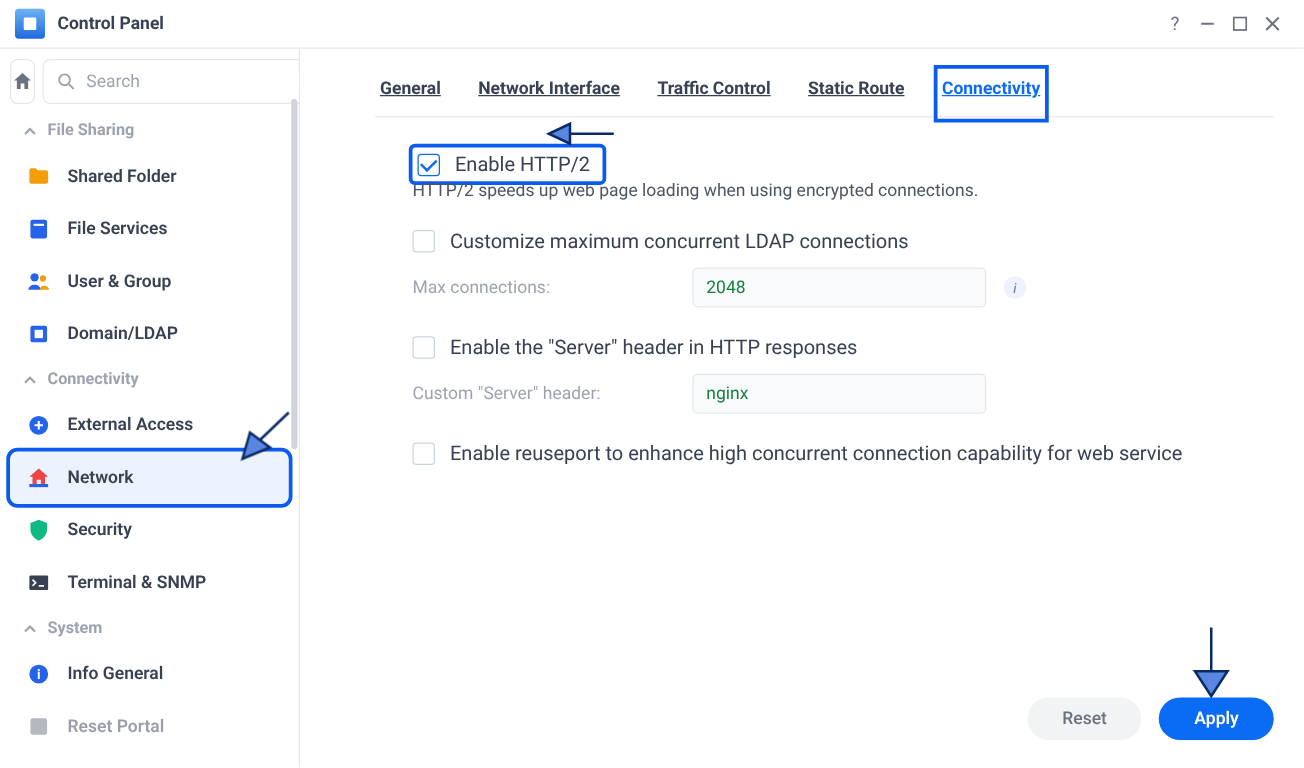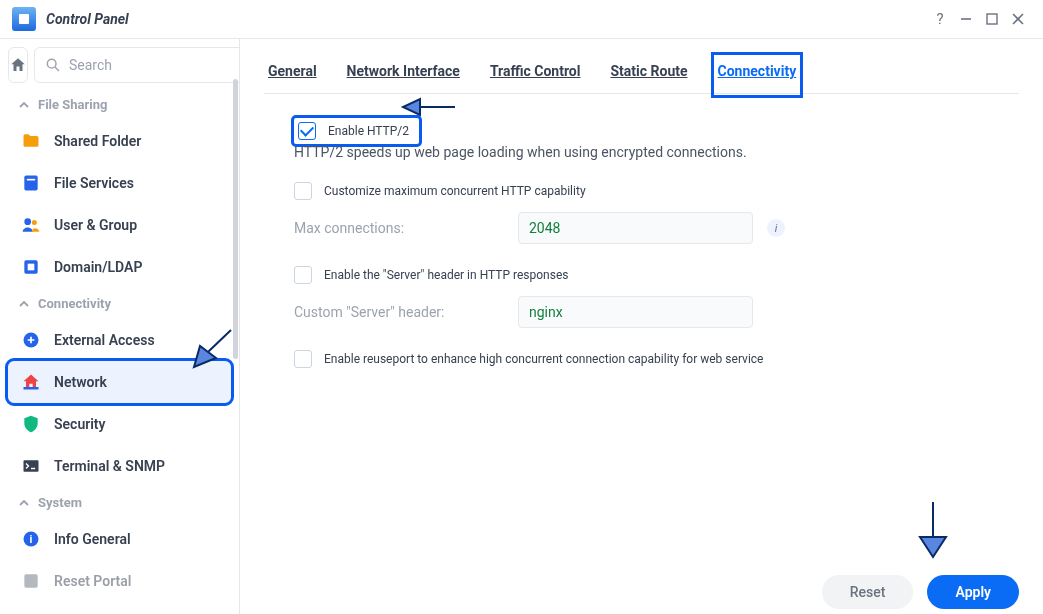--- a/index.html
+++ b/index.html
@@ -1,26 +1,26 @@
 <!DOCTYPE html>
 <html><head>
 <meta charset="utf-8">
 <style>
 * { margin: 0; padding: 0; box-sizing: border-box; font-family: -apple-system, BlinkMacSystemFont, "Segoe UI", Roboto, sans-serif; }
 body { width: 1043px; height: 614px; background: #fff; overflow: hidden; position: relative; }
 
 .titlebar { height: 39px; display: flex; align-items: center; padding: 0 12px; border-bottom: 1px solid #e5e7eb; }
 .titlebar .app-icon { width: 24px; height: 24px; background: linear-gradient(180deg,#6db3f2,#1e69de); border-radius: 3px; margin-right: 10px; display:flex; align-items:center; justify-content:center; }
 .titlebar .app-icon::after { content:''; width:10px; height:10px; background:#fff; border-radius:1px; }
-.titlebar .title { font-weight: 700; color: #374151; font-size: 14px; font-style: italic; }
+.titlebar .title { font-weight: 700; color: #374151; font-size: 14px; }
 .titlebar .spacer { flex: 1; }
 .winbtn { width: 26px; height: 26px; display:flex; align-items:center; justify-content:center; color:#6b7280; cursor:pointer; }
 .winbtn svg, .winbtn span { pointer-events:none; }
 
-.main { display: flex; height: calc(100% - 39px); }
+.main { display: flex; height: calc(100% - 39px); gap: 36px; }
 
 .sidebar { width: 240px; border-right: 1px solid #e5e7eb; overflow-y: auto; padding: 8px 8px 8px 8px; position: relative; }
 .scrollbar-fake { position:absolute; right:0; top:0; width:6px; height:100%; }
 .scrollbar-thumb { position:absolute; right:1px; top:40px; width:5px; height:280px; background:#d1d5db; border-radius:3px; }
 
 .toprow { display:flex; gap:6px; margin-bottom:6px; }
 .home-btn { width:36px; height:36px; border:1px solid #e5e7eb; border-radius:6px; display:flex; align-items:center; justify-content:center; color:#6b7280; }
 .search-wrap { flex:1; height:36px; border:1px solid #e5e7eb; border-radius:6px; display:flex; align-items:center; padding:0 10px; color:#9ca3af; }
 .search-wrap input { border:0; outline:0; flex:1; font-size:14px; color:#374151; }
 .search-wrap input::placeholder { color:#9ca3af; }
@@ -33,34 +33,34 @@
 .nav-item.selected { background:#ecf3fe; }
 .nav-item.highlight { outline:3px solid #0a5bf0; }
 
 .content { flex:1; position:relative; padding: 18px 24px 60px 24px; }
 
 .tabs { display:flex; gap:26px; border-bottom:1px solid #e5e7eb; padding:0 2px; }
 .tab { padding:6px 2px 14px 2px; font-weight:700; font-size:14px; color:#374151; cursor:pointer; position:relative;text-decoration:underline; }
 .tab.active { color:#0a6cf5; }
 .tab.highlight { outline:3px solid #0a5bf0; outline-offset:2px; }
 
-.optrow { display:flex; align-items:center; gap:12px; margin-top:22px; font-size:12px; color:#374151;padding-left:30px; }
+.optrow { display:flex; align-items:center; gap:12px; margin-top:22px; font-size:16px; color:#374151;padding-left:30px; }
 .checkbox { width:18px; height:18px; border:1px solid #cbd5e1; border-radius:3px; display:inline-flex; align-items:center; justify-content:center; flex-shrink:0; }
 .checkbox.checked { border-color:#0a6cf5; }
 .checkbox.checked::after { content:''; width:10px; height:6px; border-left:2px solid #0a6cf5; border-bottom:2px solid #0a6cf5; transform:rotate(-45deg) translate(1px,-1px); }
 .opt-highlight { outline:3px solid #0a5bf0; padding:4px 10px 4px 4px; outline-offset:0; border-radius:2px; }
 
 .desc { margin-left:30px; color:#4b5563; font-size:14px; }
 
 .subrow { display:flex; align-items:center; gap:14px; margin-top:12px; margin-left:30px; font-size:14px; color:#9ca3af; }
 .subrow .lbl { width:210px; }
 .textinput { height:32px; border:1px solid #e5e7eb; background:#f8fafc; border-radius:4px; padding:0 10px; font-size:14px; color:#15803d; width:235px; }
 .info-dot { width:18px; height:18px; border-radius:50%; background:#eef2ff; color:#6b7280; font-size:11px; display:flex; align-items:center; justify-content:center; font-style:italic; }
 
-.footer { position:absolute; bottom:5px; right:24px; display:flex; gap:14px; }
+.footer { position:absolute; bottom:22px; right:24px; display:flex; gap:14px; }
 .btn { height:34px; padding:0 28px; border-radius:18px; border:0; font-size:14px; cursor:pointer; font-weight:500; }
 .btn-reset { background:#f1f3f5; color:#6b7280; }
 .btn-apply { background:#0a6cf5; color:#fff; font-weight:600; }
 
 
 .arrow { position:absolute; pointer-events:none; }
 </style>
 </head>
 <body>
 
@@ -237,21 +237,21 @@
     <div class="optrow" style="margin-top:24px;">
       <span class="opt-highlight" style="display:inline-flex; align-items:center; gap:12px;">
         <span class="checkbox checked"></span>
         <span>Enable HTTP/2</span>
       </span>
     </div>
     <div class="desc">HTTP/2 speeds up web page loading when using encrypted connections.</div>
 
     <div class="optrow">
       <span class="checkbox"></span>
-      <span>Customize maximum concurrent HTTP capability</span>
+      <span>Customize maximum concurrent LDAP connections</span>
     </div>
     <div class="subrow">
       <span class="lbl">Max connections:</span>
       <input class="textinput" disabled="" value="2048" style="">
       <span class="info-dot">i</span>
     </div>
 
     <div class="optrow">
       <span class="checkbox"></span>
       <span>Enable the "Server" header in HTTP responses</span>

